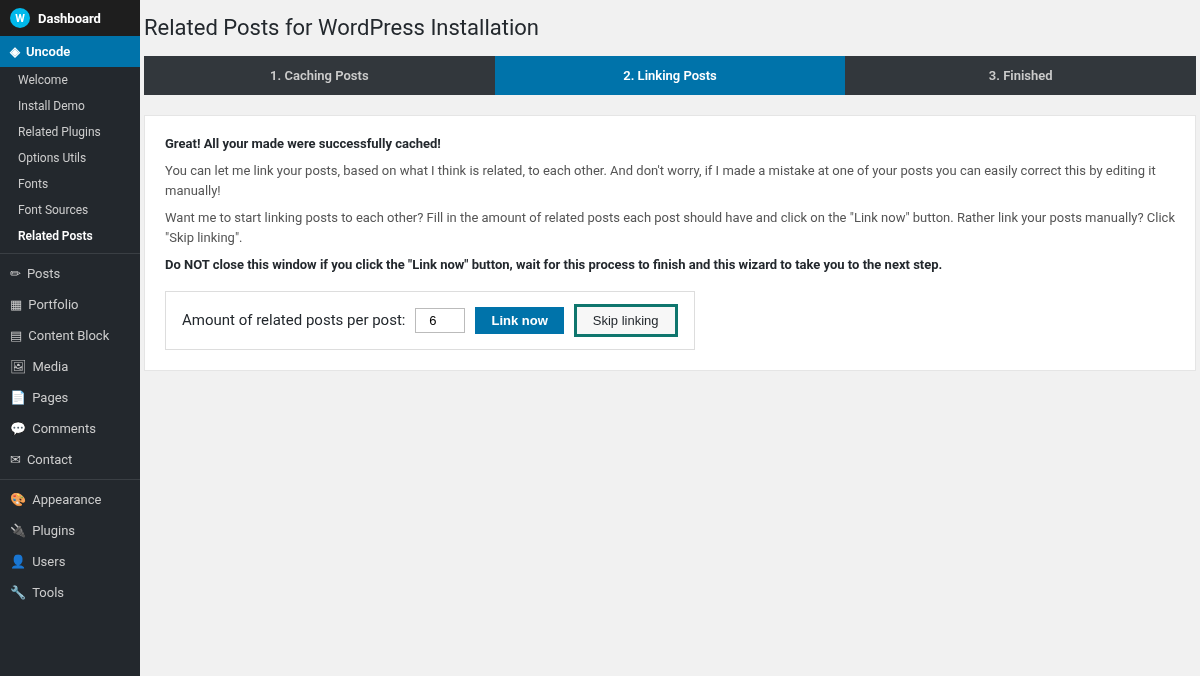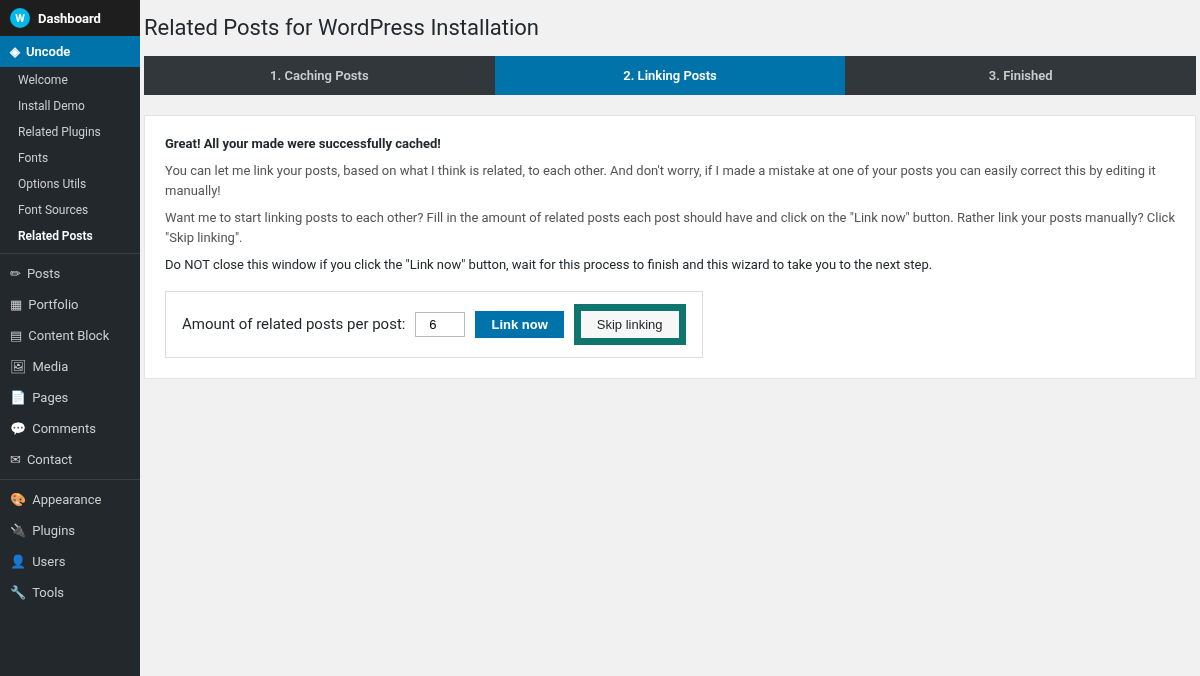--- a/index.html
+++ b/index.html
@@ -105,21 +105,21 @@
       font-weight: 700;
       color: #23282d;
       margin-bottom: 10px;
     }
     .desc-text {
       color: #555;
       margin-bottom: 8px;
       line-height: 1.5;
     }
     .warning-text {
-      font-weight: 400;
+      font-weight: 700;
       color: #23282d;
       margin-bottom: 16px;
       line-height: 1.5;
     }
 
     
     .form-row {
       display: flex;
       align-items: center;
       gap: 10px;
@@ -140,21 +140,21 @@
       color: #fff;
       border: none;
       padding: 6px 16px;
       font-size: 13px;
       cursor: pointer;
       font-weight: 600;
     }
     .btn-secondary {
       background: #f7f7f7;
       color: #23282d;
-      border: 7px solid #0f766e;
+      border: 3px solid #0f766e;
       padding: 6px 16px;
       font-size: 13px;
       cursor: pointer;
     }
   </style>
 </head>
 <body>
 
 <div id="sidebar">
 
@@ -165,22 +165,22 @@
 
   <div class="sidebar-active-item">
     <span>◈</span>
     <span>Uncode</span>
   </div>
 
   <div>
     <div class="sidebar-sub-item">Welcome</div>
     <div class="sidebar-sub-item">Install Demo</div>
     <div class="sidebar-sub-item">Related Plugins</div>
+    <div class="sidebar-sub-item">Options Utils</div>
     <div class="sidebar-sub-item">Fonts</div>
-    <div class="sidebar-sub-item">Options Utils</div>
     <div class="sidebar-sub-item">Font Sources</div>
     <div class="sidebar-sub-item active">Related Posts</div>
   </div>
 
   <div class="sidebar-divider"></div>
 
   <div class="sidebar-item">
     <span>✏</span>
     <span>Posts</span>
   </div>

